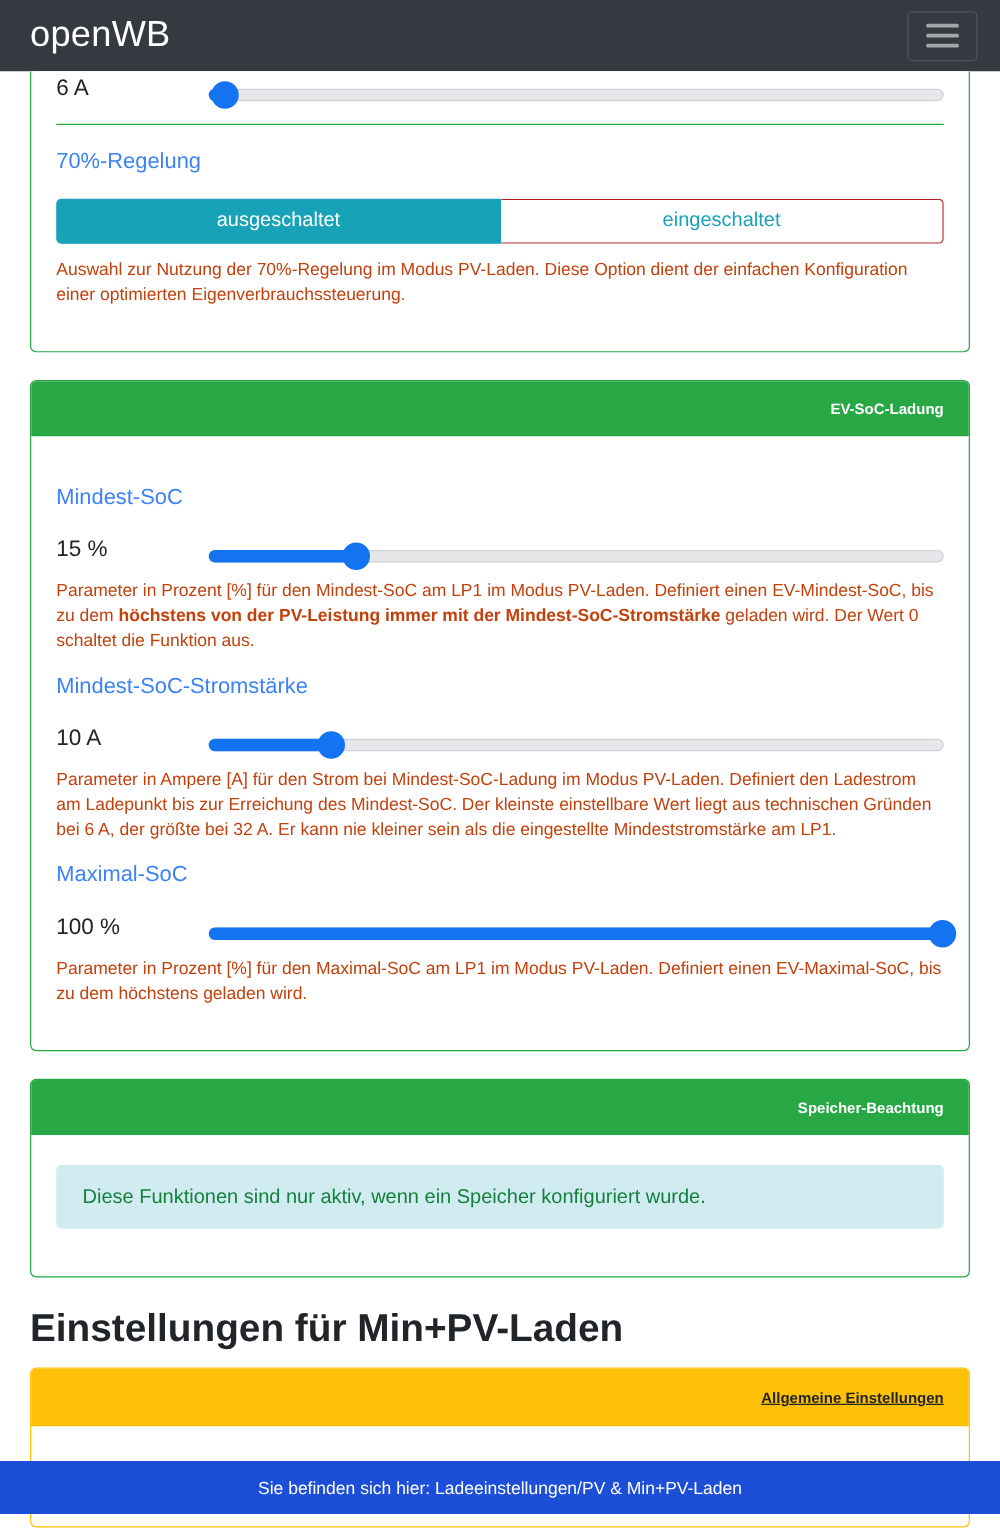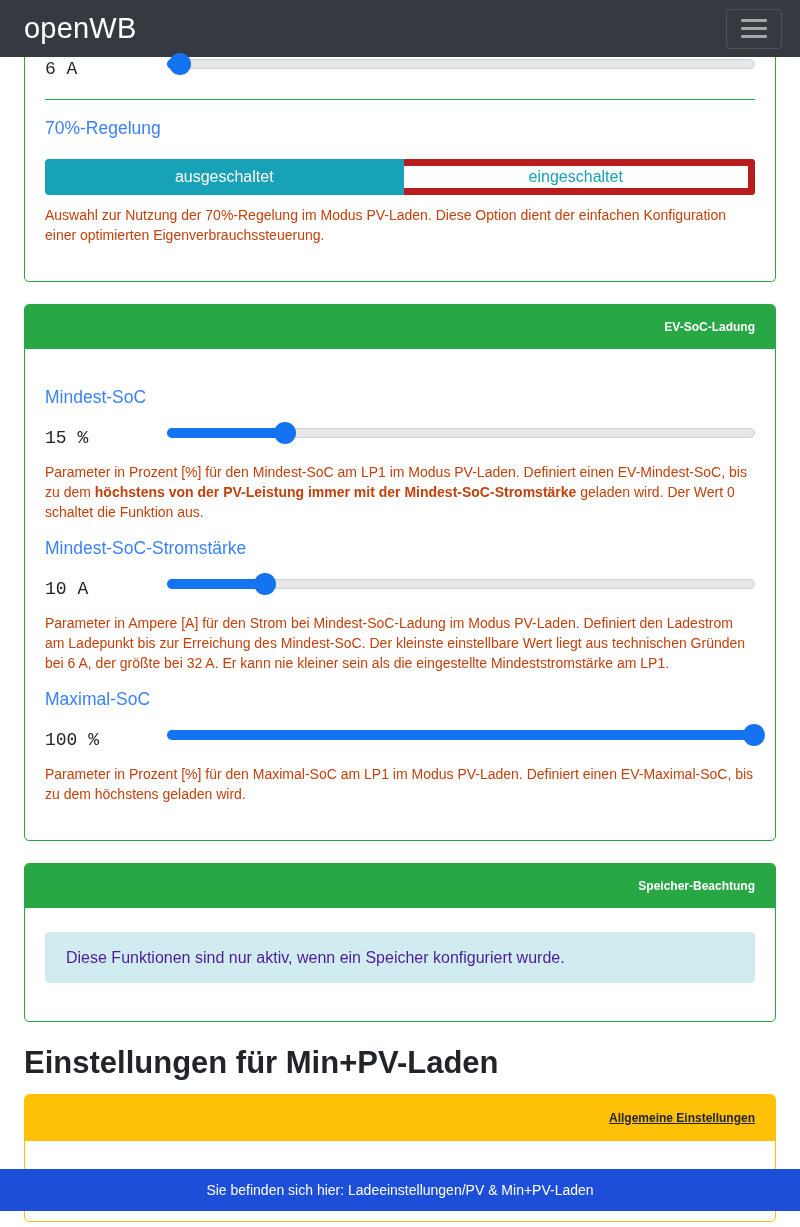--- a/index.html
+++ b/index.html
@@ -45,21 +45,21 @@
 
   .card-body { padding: 38px 20px 36px; }
   .card.cut-top .card-body { padding: 2px 20px 36px; }
   .card-body.storage { padding: 24px 20px 38px; }
   .card-body.general { height: 80px; padding: 0; }
 
   h3.setting-title {
     font-size: 17.5px; font-weight: 400; color: #3b82f6;
     margin: 0 0 20px;
   }
-  .slider-row { display: flex; align-items: flex-start; height: 22px; margin-bottom: 12px; font-family: Liberation Mono, monospace; }
+  .slider-row { display: flex; align-items: flex-end; height: 22px; margin-bottom: 12px; }
   .slider-label { width: 122px; font-size: 18px; color: #212529; flex: none; }
   .slider-track {
     position: relative; flex: 1; height: 10px;
     background: #e7e7ea; border: 1px solid #cfd2d6; border-radius: 5px;
   }
   .slider-fill {
     position: absolute; left: -1px; top: -1px; bottom: -1px;
     background: #1373f0; border-radius: 5px;
   }
   .slider-handle {
@@ -70,34 +70,34 @@
   p.help {
     font-size: 14px; line-height: 20px; color: #c2410c; margin: 0 0 16px;
   }
   p.help:last-child { margin-bottom: 0; }
 
   hr.green { border: none; border-top: 1px solid #28a745; margin: 18px 0; }
 
   .btn-group { display: flex; width: 100%; height: 36px; margin-bottom: 10px; }
   .btn-toggle {
     flex: 1; display: flex; align-items: center; justify-content: center;
-    font-size: 16px; cursor: pointer; border: 7px solid #b91c1c; text-align: center;
+    font-size: 16px; cursor: pointer; border: 1px solid #b91c1c; text-align: center;
   }
   .btn-toggle.active {
     background: #17a2b8; color: #ffffff; border-color: #17a2b8;
     border-radius: 4px 0 0 4px;
   }
   .btn-toggle.inactive {
     background: #ffffff; color: #17a2b8;
     border-radius: 0 4px 4px 0; border-left: none;
   }
 
   .alert-info {
     background: #d1ecf1; border: 1px solid #d1ecf1; border-radius: 4px;
-    color: #4c1d95; font-size: 16px; line-height: 19px;
+    color: #15803d; font-size: 16px; line-height: 19px;
     padding: 15px 20px;
   }
 
   h2.page-heading {
     font-size: 31px; font-weight: bold; color: #212529;
     line-height: 38px; margin: 16px 0 12px;
   }
 
   
   .footer {

